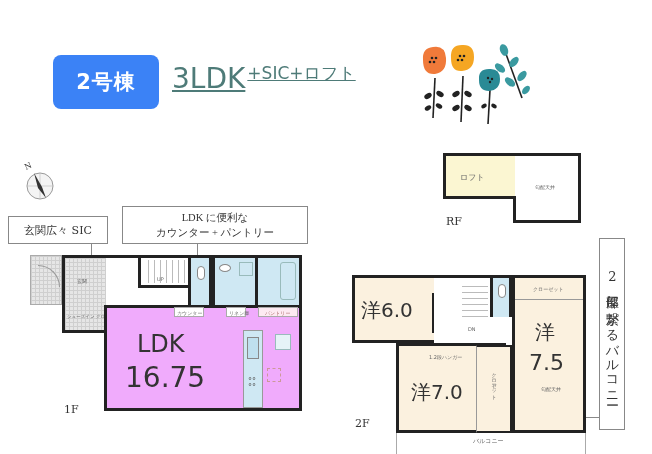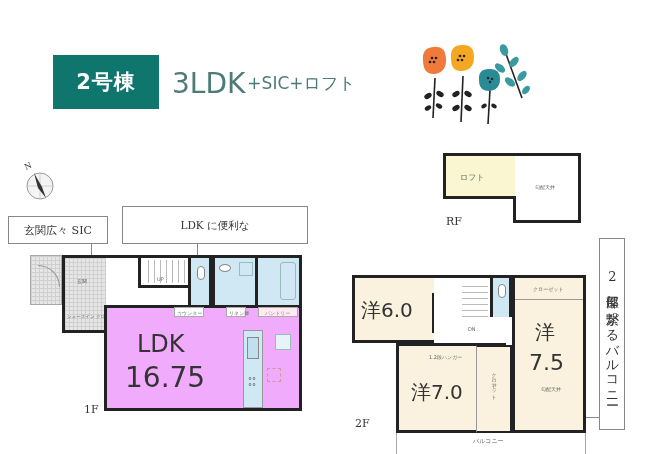--- a/index.html
+++ b/index.html
@@ -2,37 +2,37 @@
 <html><head>
 <meta charset="utf-8">
 <style>
   * { box-sizing: border-box; margin: 0; padding: 0; }
   html, body { width: 652px; height: 454px; background: #ffffff; overflow: hidden; }
   body { position: relative; font-family: "DejaVu Sans", sans-serif; color: #333; }
 
   .abs { position: absolute; }
 
   
-  .badge { left: 53px; top: 55px; width: 106px; height: 54px; background: #0f766e; color: #fff;
-           font-size: 21px; font-weight: bold; display: flex; align-items: center; justify-content: center; letter-spacing: 1px; }
-  .title { left: 172px; top: 62px; height: 42px; display: flex; align-items: center; color: #4e7b78; }
+  .badge { left: 53px; top: 55px; width: 106px; height: 54px; background: #3b82f6; color: #fff;
+           font-size: 21px; font-weight: bold; display: flex; align-items: center; justify-content: center; letter-spacing: 1px; border-radius: 8px; }
+  .title { left: 172px; top: 62px; height: 42px; display: flex; color: #4e7b78; text-decoration: underline; }
   .title .big { font-size: 28px; font-family: "DejaVu Sans", sans-serif; letter-spacing: 0px; }
   .title .small { font-size: 17px; margin-left: 2px; }
 
   
   .flowers { left: 418px; top: 38px; width: 112px; height: 90px; }
 
   
   .compass { left: 18px; top: 160px; width: 40px; height: 42px; }
 
   
   .callout { border: 1px solid #888; background: #fff; font-family: "DejaVu Serif", serif; color: #333;
              display: flex; align-items: center; justify-content: center; text-align: center; }
   .callout-sic { left: 8px; top: 216px; width: 100px; height: 28px; font-size: 11px; }
-  .callout-ldk { left: 122px; top: 206px; width: 186px; height: 38px; font-size: 10.5px; line-height: 15px; flex-direction: column; }
+  .callout-ldk { left: 122px; top: 206px; width: 186px; height: 38px; font-size: 10.5px; line-height: 15px; flex-direction: column; font-family: Liberation Serif, serif; }
   .callout-balcony { left: 599px; top: 238px; width: 26px; height: 192px; font-size: 13px; line-height: 16px;
                      writing-mode: vertical-rl; text-orientation: upright; letter-spacing: 1px; }
   .leader { background: #888; }
 
   
   .floor-label { font-family: "DejaVu Serif", serif; font-size: 11px; color: #333; }
   .room { position: absolute; }
   .grid { background-color: #e6e6e6;
           background-image: linear-gradient(#cfcfcf 1px, transparent 1px), linear-gradient(90deg, #cfcfcf 1px, transparent 1px);
           background-size: 4px 4px; }
@@ -109,20 +109,21 @@
   <line x1="9" y1="26" x2="35" y2="26" stroke="#bbb" stroke-width="0.6"></line>
   <line x1="22" y1="13" x2="22" y2="39" stroke="#bbb" stroke-width="0.6"></line>
   <polygon points="16,13 24,27 28,38 20,28" fill="#333"></polygon>
 </svg>
 
 <div class="abs callout callout-sic">玄関広々 SIC</div>
 <div class="abs leader" style="left:91px; top:244px; width:1px; height:70px;"></div>
 
 <div class="abs callout callout-ldk">
   <span>LDK に便利な</span>
+  <span>カウンター + パントリー</span>
 </div>
 <div class="abs leader" style="left:197px; top:244px; width:1px; height:12px;"></div>
 
 <div class="abs callout callout-balcony">2部屋に繋がるバルコニー</div>
 <div class="abs leader" style="left:570px; top:417px; width:30px; height:1px;"></div>
 
 <div class="abs" style="left:30px; top:255px; width:272px; height:156px;">
 
   <div class="room grid" style="left:0; top:0; width:32px; height:50px; border:1px solid #aaa;"></div>
 
@@ -172,21 +173,21 @@
   <div class="room white" style="left:144px; top:52px; width:30px; height:10px; border:1px solid #aaa;">
     <span class="lbl" style="left:2px; top:2px;">カウンター</span>
   </div>
   <div class="room white" style="left:196px; top:52px; width:20px; height:10px; border:1px solid #aaa;">
     <span class="lbl" style="left:2px; top:2px;">リネン庫</span>
   </div>
   <div class="room" style="left:228px; top:52px; width:40px; height:10px; border:1px solid #aaa; background:#fdeaf2;">
     <span class="lbl" style="left:6px; top:2px; color:#a66;">パントリー</span>
   </div>
 </div>
-<div class="abs floor-label" style="left:64px; top:403px;margin-left:20px;">1F</div>
+<div class="abs floor-label" style="left:64px; top:403px;">1F</div>
 
 <div class="abs" style="left:443px; top:153px; width:138px; height:70px;">
   <div class="room yellow" style="left:0; top:0; width:74px; height:46px; border:3px solid #222; border-right:1px solid #bbb;">
     <span class="room-name" style="left:14px; top:18px; font-size:8px; color:#666;">ロフト</span>
   </div>
   <div class="room white" style="left:72px; top:0; width:66px; height:70px; border:3px solid #222; border-left:none;">
     <span class="lbl" style="left:20px; top:28px;">勾配天井</span>
   </div>
   <div class="bar" style="left:70px; top:43px; width:3px; height:27px;"></div>
 </div>

